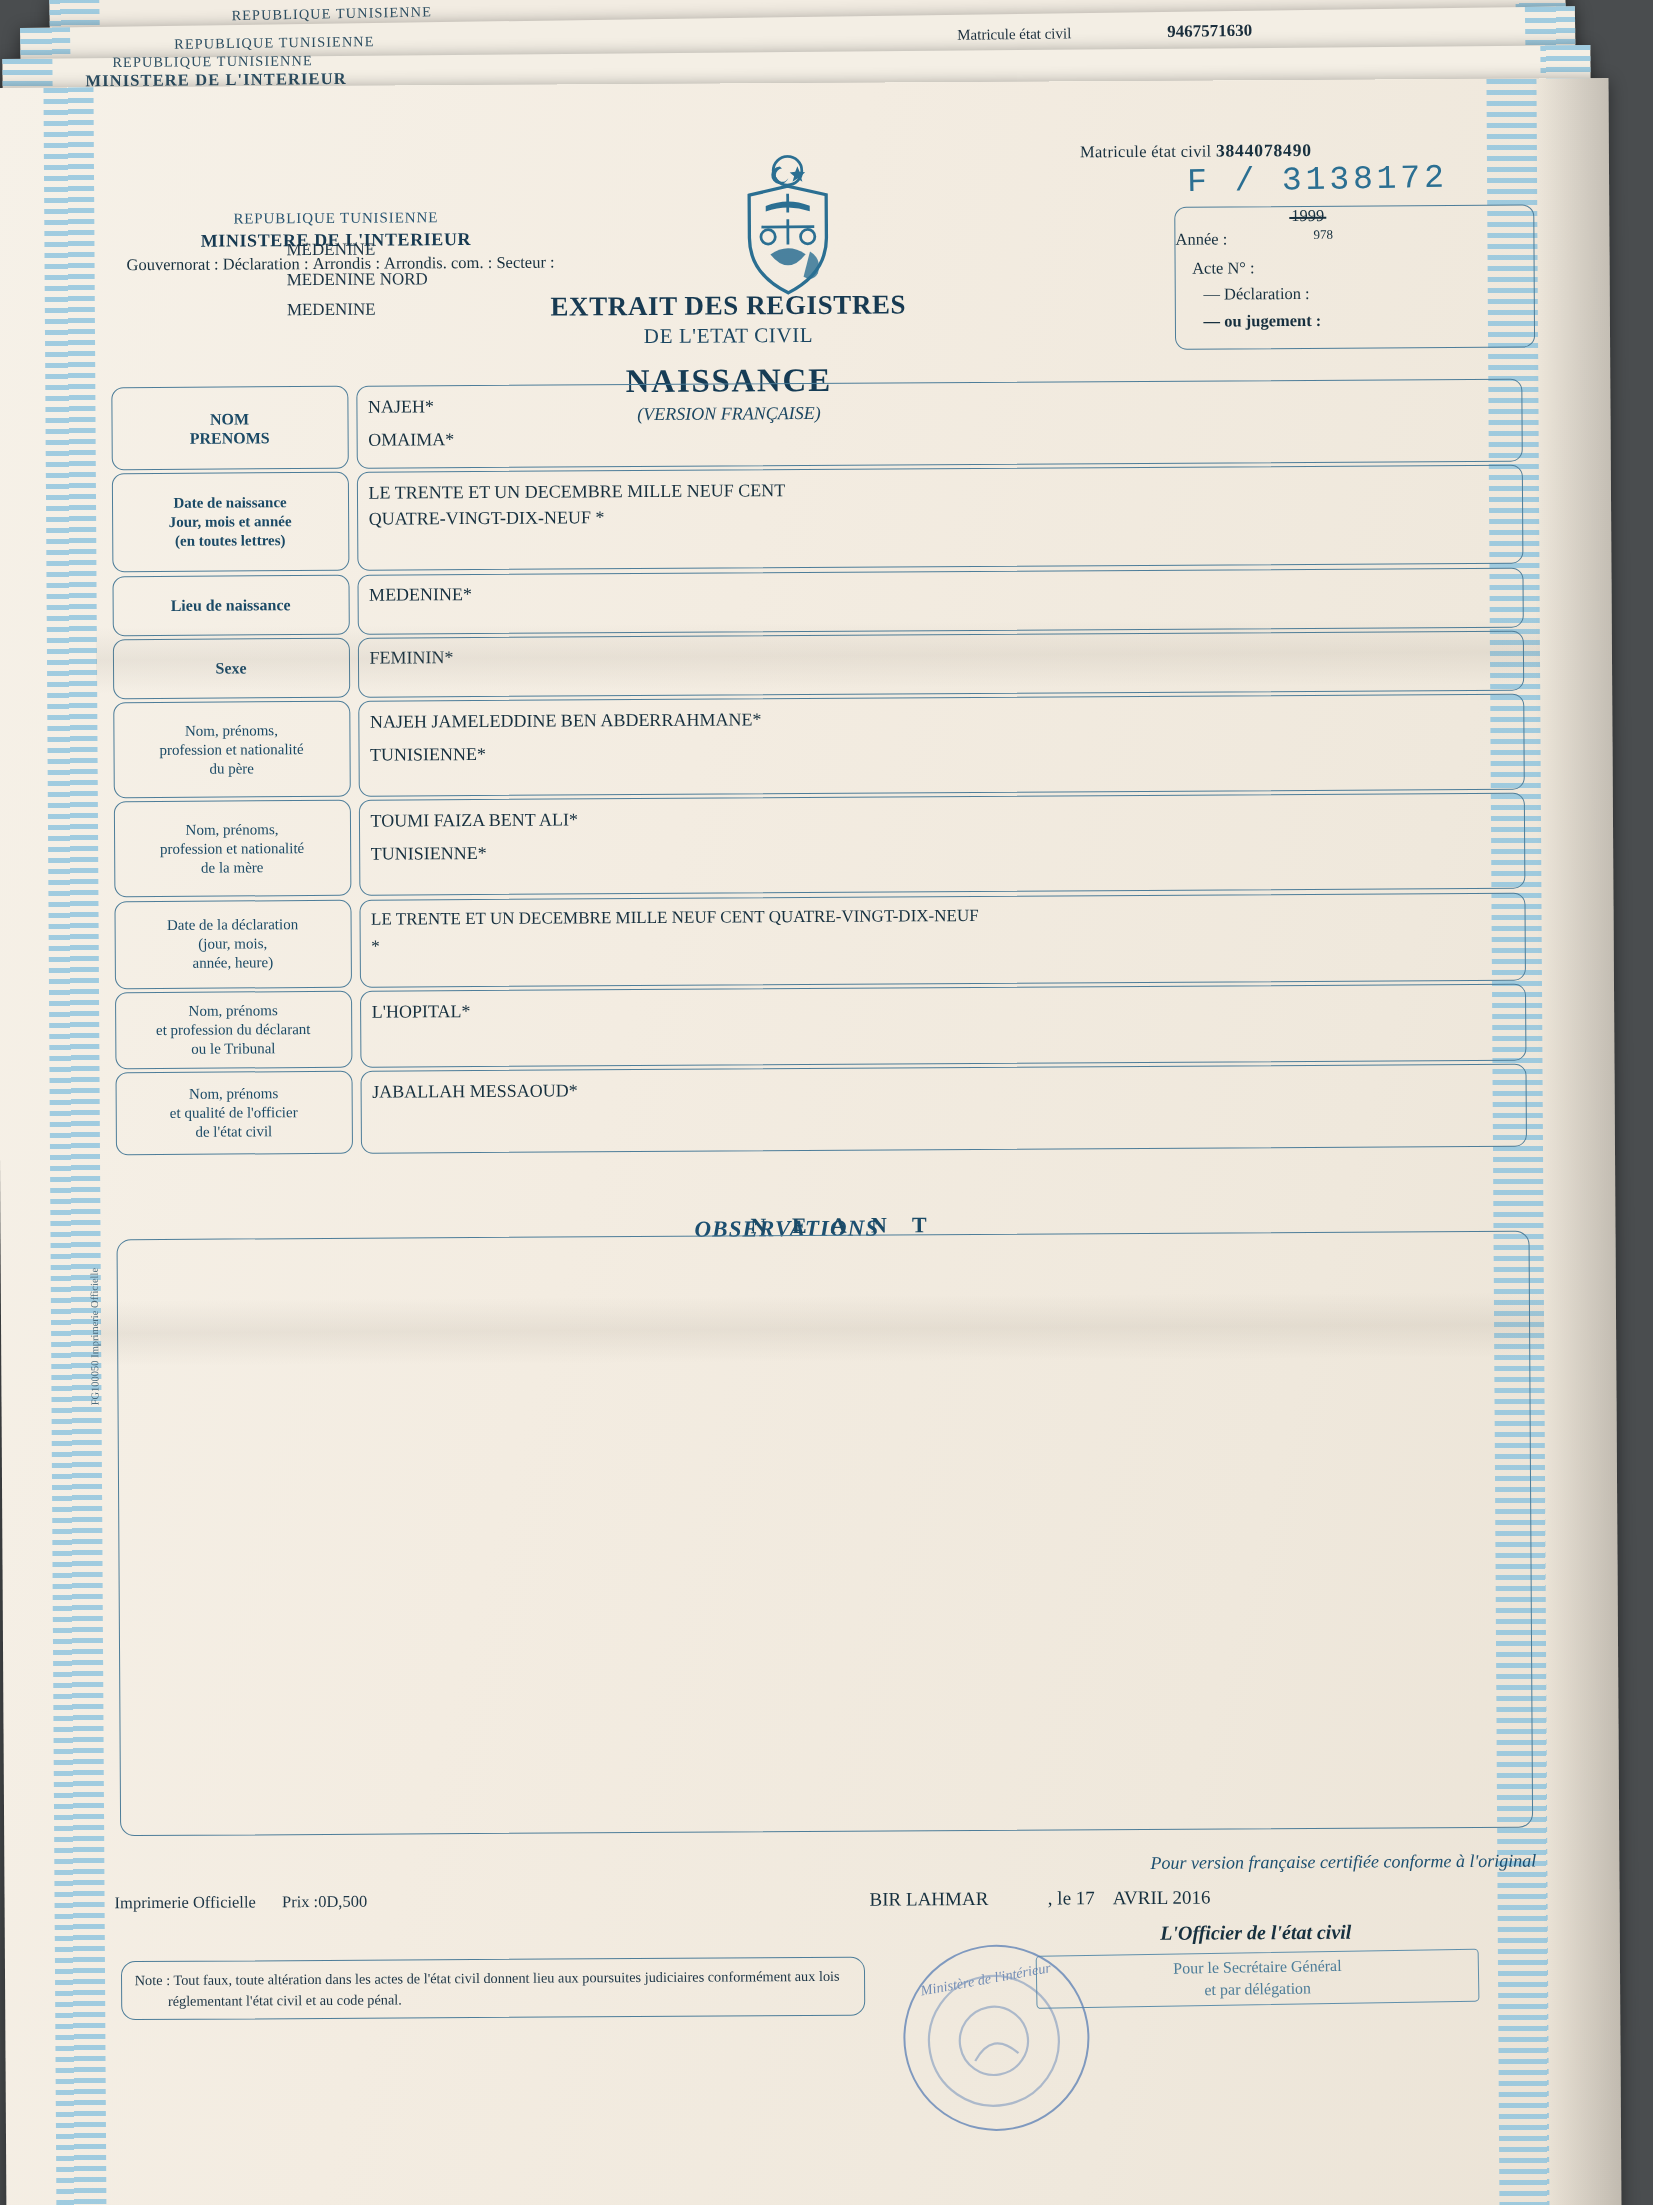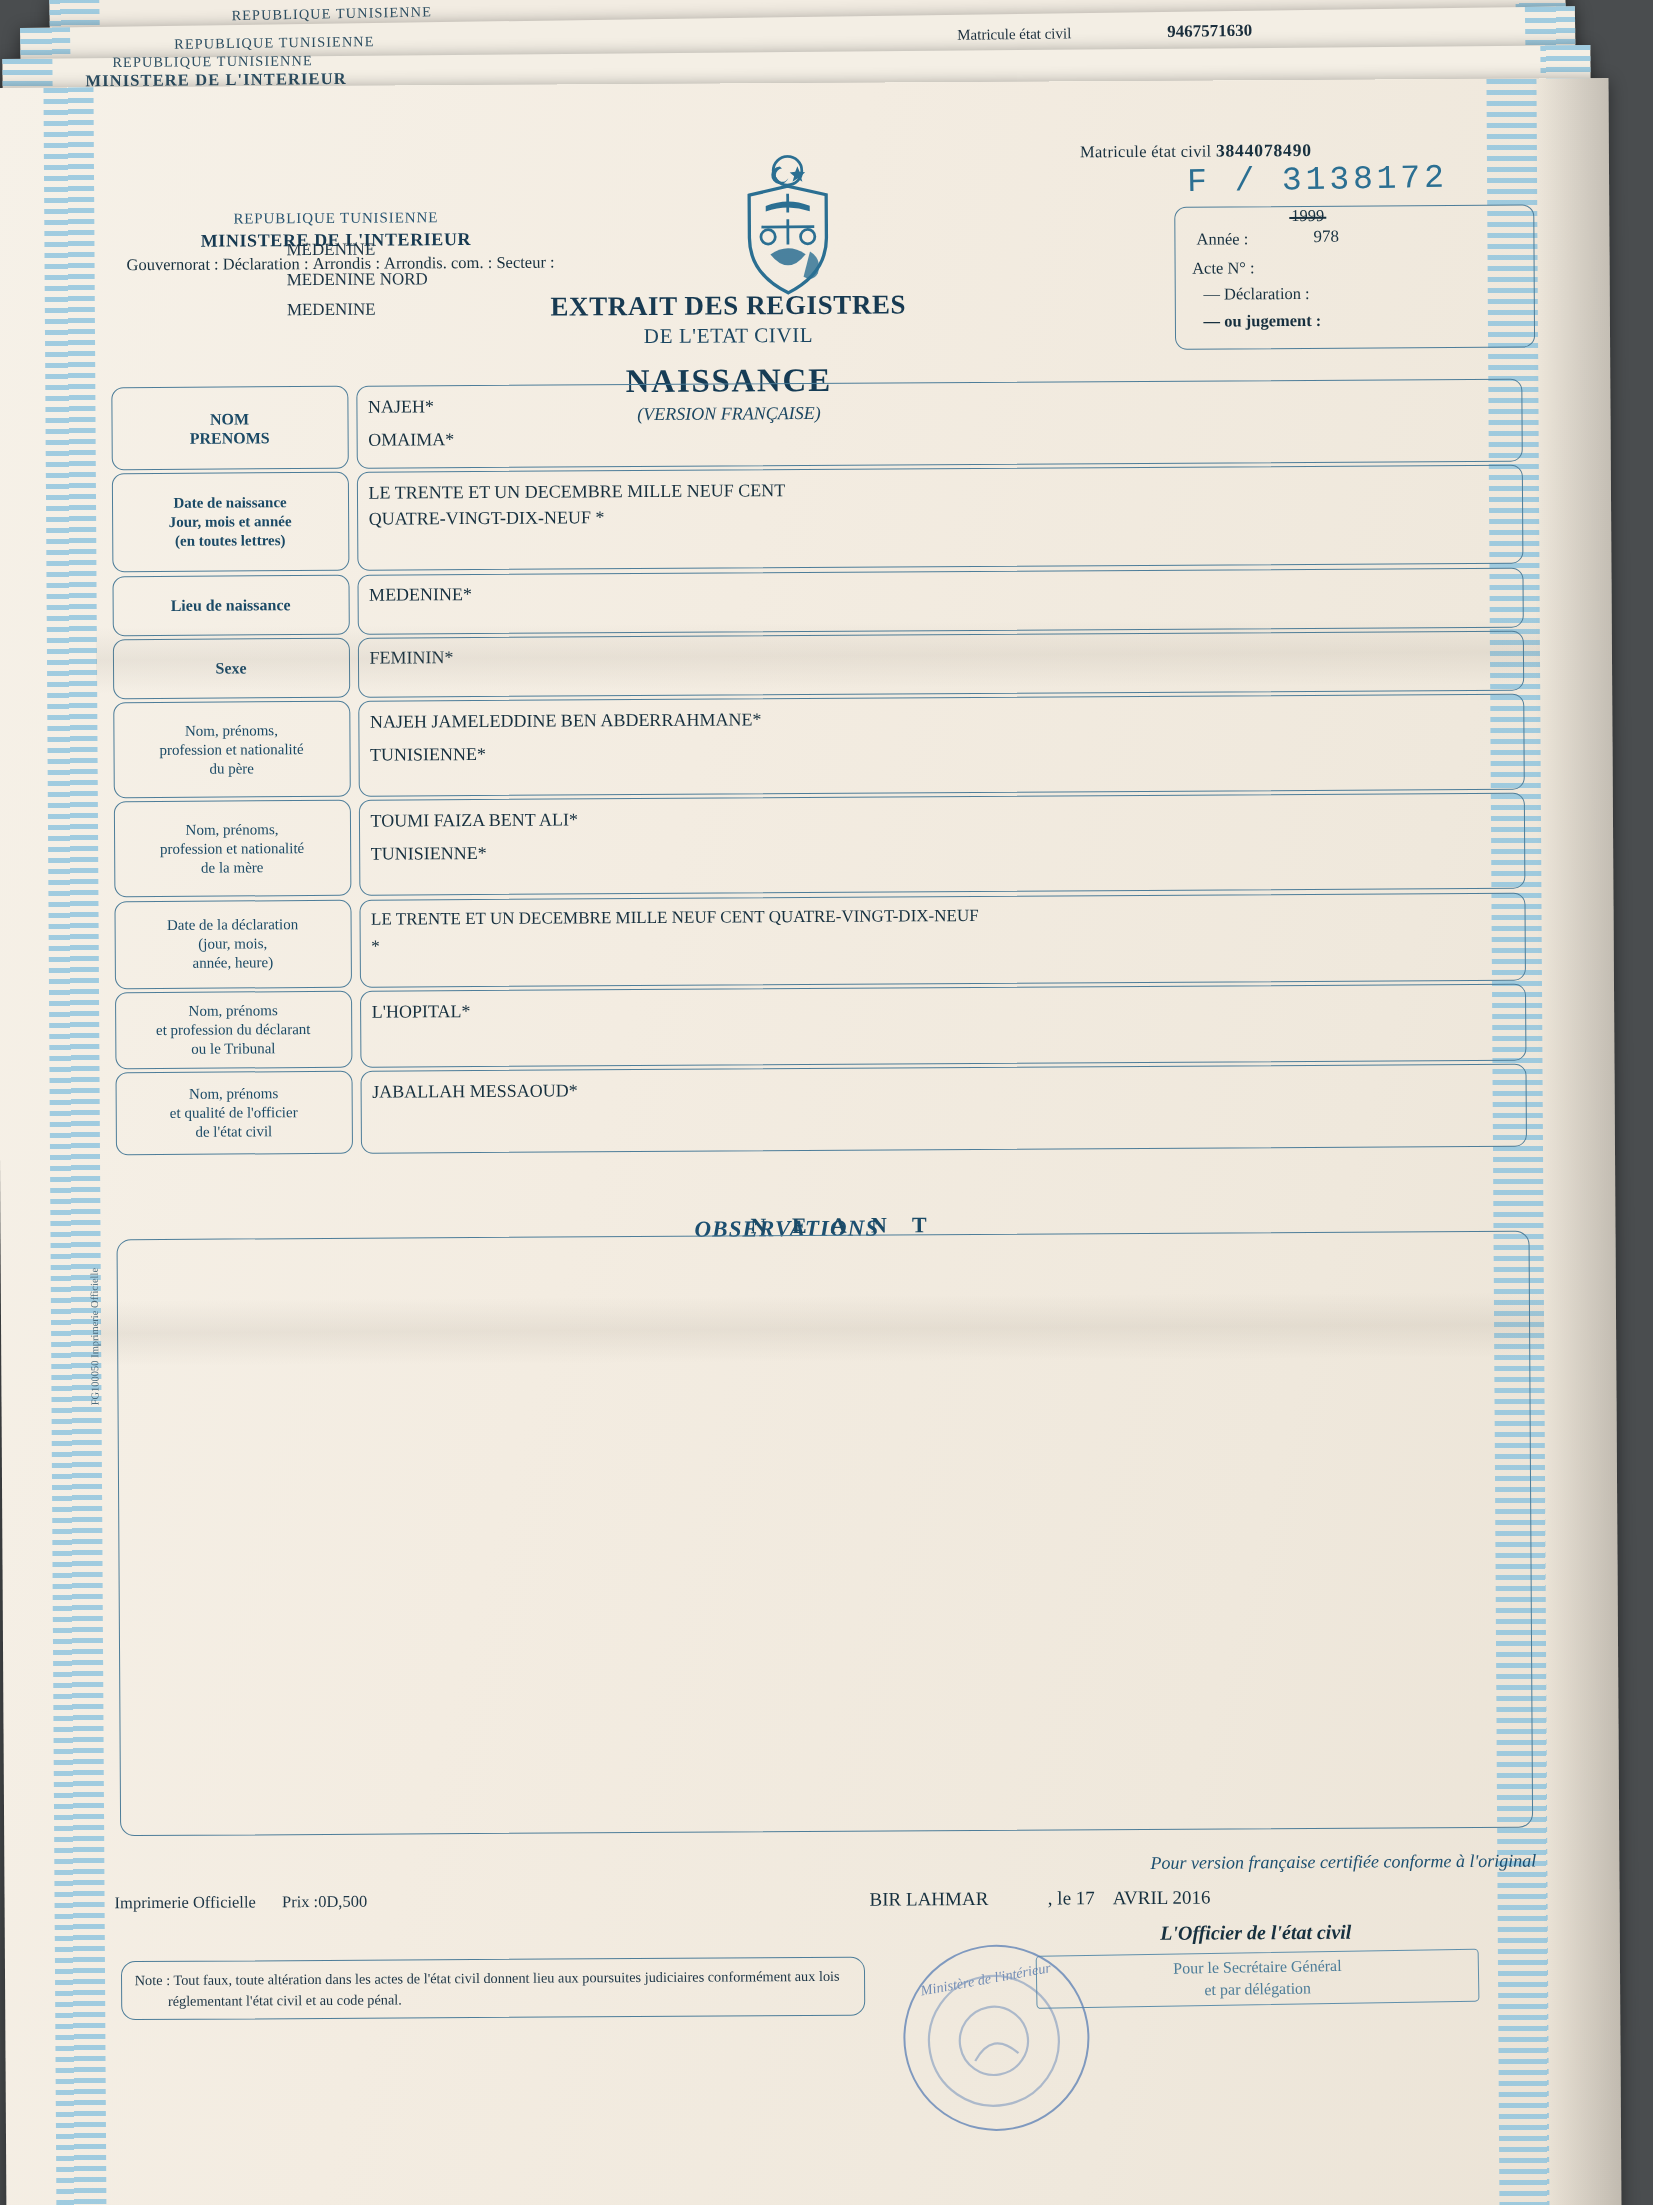--- a/index.html
+++ b/index.html
@@ -265,23 +265,23 @@
       </div>
 
       <div class="matricule">
         <span>Matricule état civil</span>
         <b>3844078490</b>
       </div>
 
       <div class="serial">F / 3138172</div>
 
       <div class="ann-box">
-        <div class="row" style="left:21px;top:22px;text-align:center;">Année :</div>
+        <div class="row" style="left:0;top:22px;text-align:center;">Année :</div>
         <div class="ann-strike" style="left:116px;top:-1.1px;">1999</div>
-        <div class="row" style="left:138px;top:20px;font-size:17px;">978</div>
+        <div class="row" style="left:138px;top:20px;font-size:13px;">978</div>
         <div class="row" style="left:16.5px;top:51px;">Acte N° :</div>
         <div class="row" style="left:27.6px;top:77px;">— Déclaration :</div>
         <div class="row" style="left:27.6px;top:104px;font-weight:bold;">— ou jugement :</div>
       </div>
 
       <div class="loc">
         <div class="lbl">Gouvernorat :</div>
         <div class="lbl">Déclaration :</div>
         <div class="lbl">Arrondis :</div>
         <div class="lbl">Arrondis. com. :</div>

